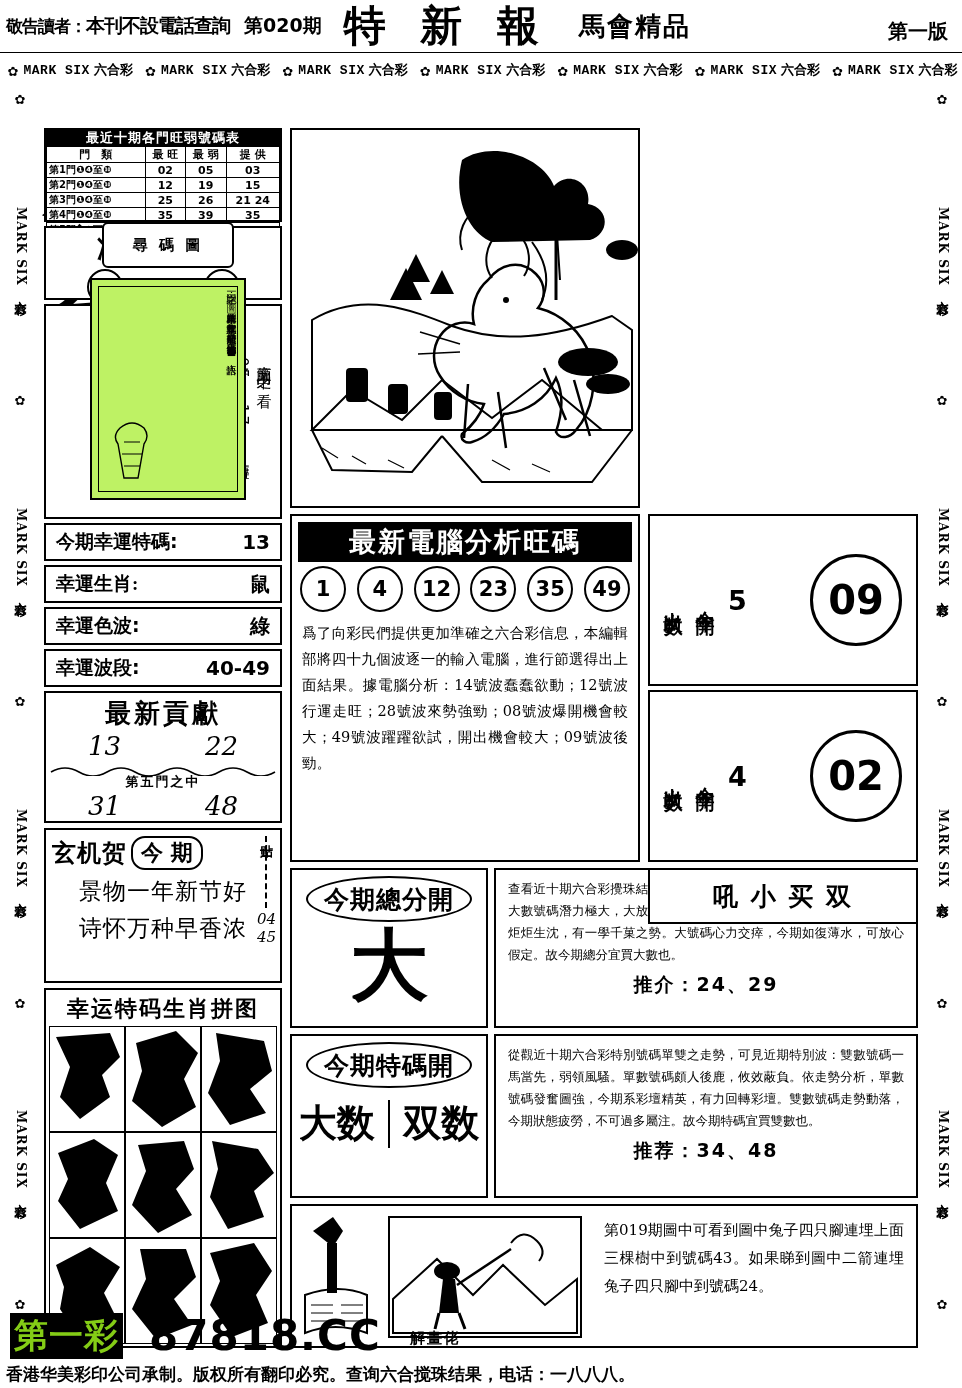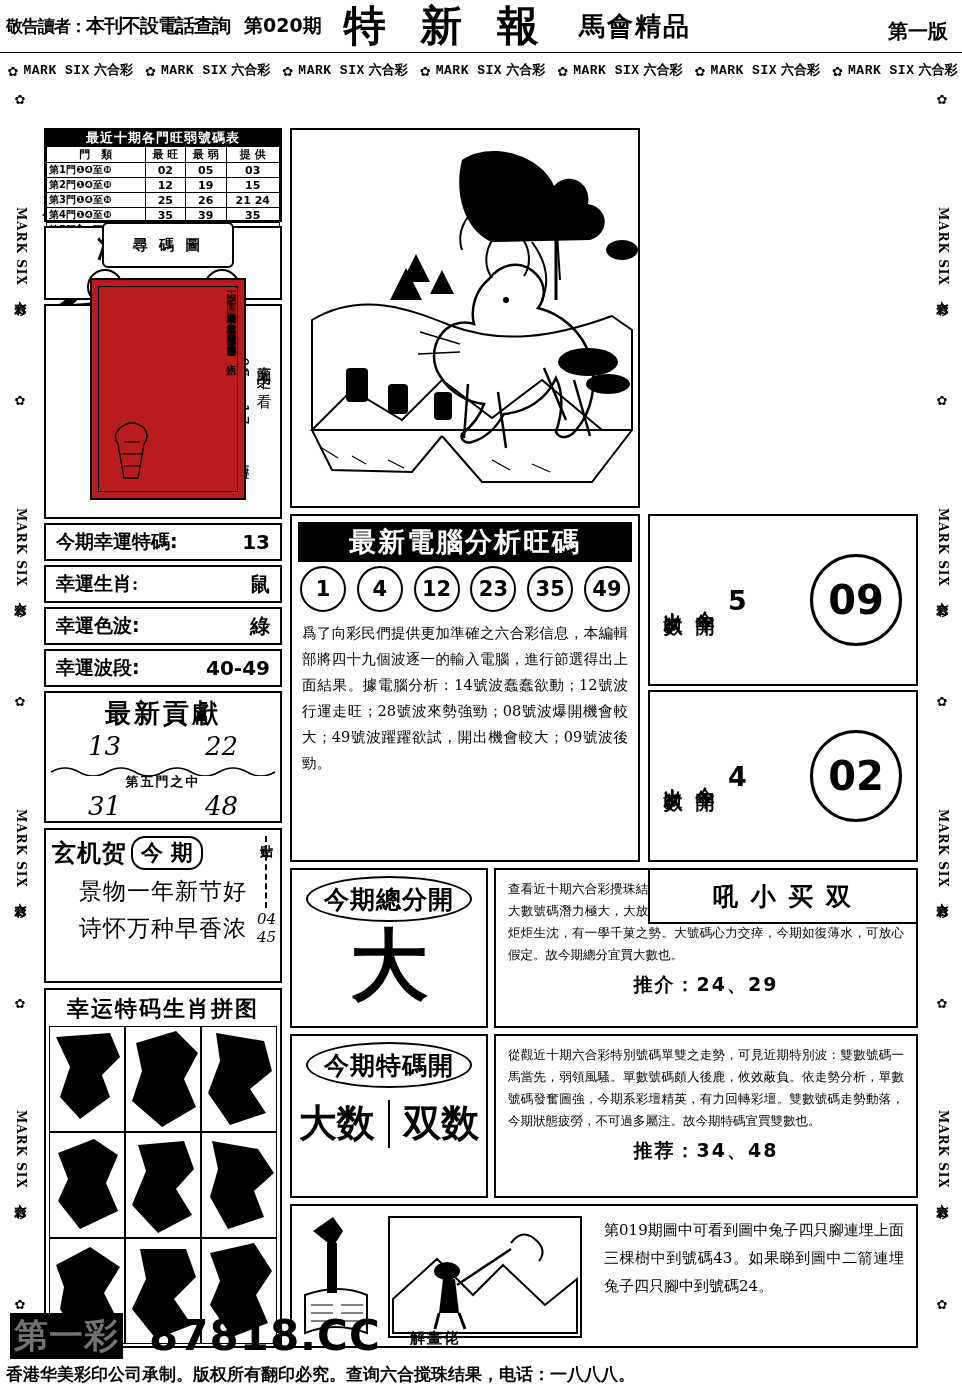--- a/index.html
+++ b/index.html
@@ -114,37 +114,37 @@
   .tb-rec{text-align:center;font-size:19px;font-weight:bold;margin-top:6px;letter-spacing:2px;}
 
   .bottombox{left:246px;top:1076px;width:628px;height:144px;display:flex;}
   .bb-left{width:300px;border-right:0;display:flex;align-items:center;justify-content:center;}
   .bb-right{flex:1;padding:10px 12px;font-size:15px;line-height:28px;text-align:justify;font-family:"DejaVu Serif","Liberation Serif",serif;}
   .bb-cap{position:absolute;left:118px;bottom:-2px;font-size:15px;font-weight:bold;letter-spacing:2px;}
 
   
   .logo{left:604px;top:0;width:270px;height:380px;border:0;}
   .logo .big{font-size:92px;font-weight:bold;line-height:96px;font-family:"DejaVu Serif","Liberation Serif",serif;letter-spacing:2px;}
-  .scroll{position:absolute;left:46px;top:150px;width:152px;height:218px;border:2px solid #000;background:#b91c1c;text-align:right;}
+  .scroll{position:absolute;left:46px;top:150px;width:152px;height:218px;border:2px solid #000;background:#bef264;text-align:right;}
   .scroll .hdr{position:absolute;left:10px;top:-58px;width:128px;height:42px;border:2px solid #000;border-radius:6px;display:flex;align-items:center;justify-content:center;font-size:15px;font-weight:bold;letter-spacing:3px;background:#fff;}
   .scroll .inner{position:absolute;inset:6px;border:1px solid #000;}
   .scroll .vpoem{position:absolute;right:6px;top:6px;writing-mode:vertical-rl;font-size:10px;line-height:13px;font-family:"DejaVu Serif","Liberation Serif",serif;}
 
   .stat{left:604px;top:386px;width:270px;height:172px;display:flex;}
   .stat2{left:604px;top:562px;width:270px;height:172px;display:flex;}
   .stat .lbls{display:flex;flex-direction:row-reverse;align-items:center;padding-left:8px;}
   .stat .vl{writing-mode:vertical-rl;font-size:19px;font-weight:bold;letter-spacing:3px;margin:0 3px;}
   .stat .cnt{font-size:27px;font-weight:bold;align-self:center;margin:0 6px;}
   .stat .ball{width:86px;height:86px;border:3px solid #000;border-radius:50%;display:flex;align-items:center;justify-content:center;font-size:40px;font-weight:bold;align-self:center;margin-left:auto;margin-right:14px;}
 
   .sihua{left:604px;top:740px;width:270px;height:56px;display:flex;align-items:center;justify-content:space-around;font-size:25px;font-weight:bold;letter-spacing:2px;font-family:"DejaVu Serif","Liberation Serif",serif;}
 
   
   .footer-logo{position:absolute;left:10px;bottom:28px;display:flex;align-items:center;}
-  .fl-1{background:#000;color:#737373;font-size:34px;font-weight:bold;padding:0 4px;letter-spacing:1px;font-family:"DejaVu Serif","Liberation Serif",serif;}
+  .fl-1{background:#000;color:#84cc16;font-size:34px;font-weight:bold;padding:0 4px;letter-spacing:1px;font-family:"DejaVu Serif","Liberation Serif",serif;}
   .fl-3{font-size:42px;font-weight:bold;margin-left:26px;font-family:"DejaVu Sans","Liberation Sans",sans-serif;letter-spacing:1px;}
   .footer-text{position:absolute;left:6px;bottom:2px;font-size:17px;font-weight:bold;letter-spacing:0px;}
 </style>
 </head>
 <body>
 
 <div class="page">
 
   <div class="masthead">
     <div class="mh-notice">

